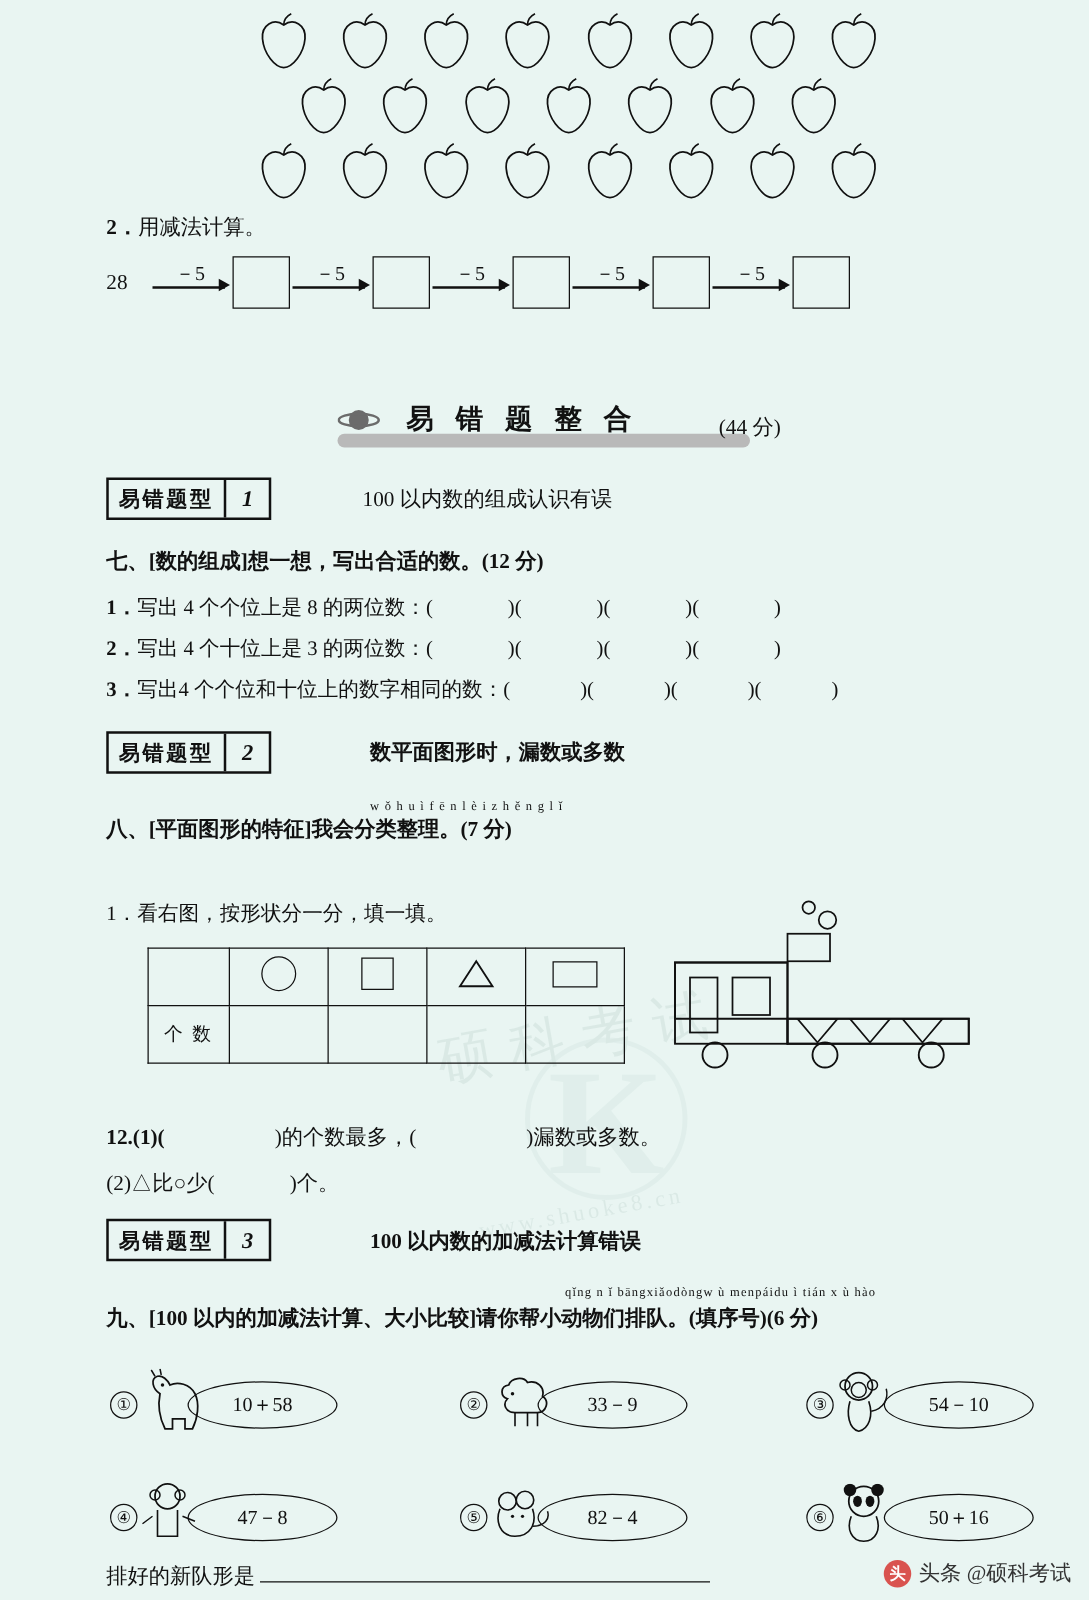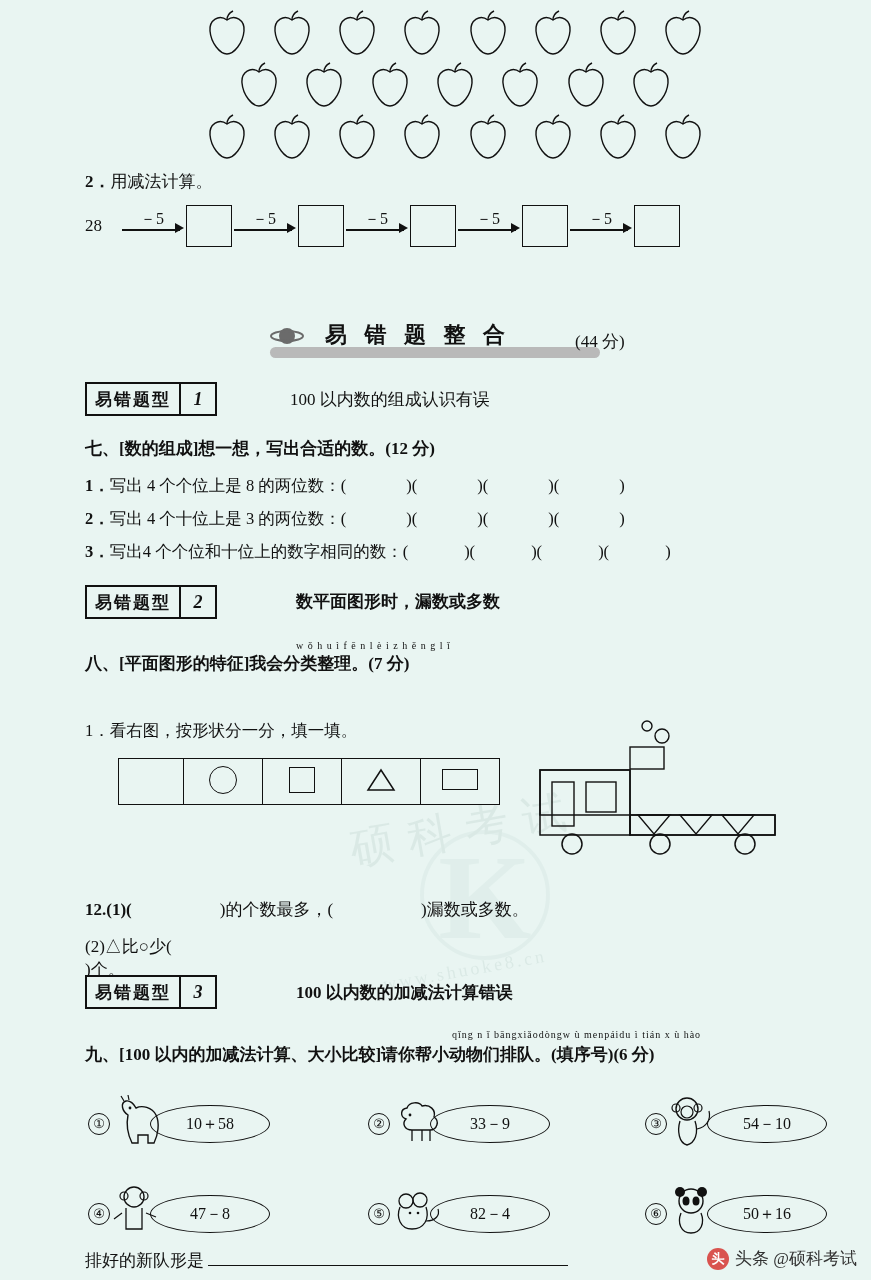--- a/index.html
+++ b/index.html
@@ -348,20 +348,27 @@
       <td class="first"></td>
       <td><span class="circle-g"></span></td>
       <td><span class="square-g"></span></td>
       <td>
         <svg width="30" height="26" viewBox="0 0 30 26">
               <path d="M15 3 L28 23 L2 23 Z" fill="none" stroke="#111" stroke-width="1.5"></path>
             </svg>
       </td>
       <td><span class="rect-g"></span></td>
     </tr>
+    <tr>
+      <td class="first"><span class="cellword">个 数</span></td>
+      <td></td>
+      <td></td>
+      <td></td>
+      <td></td>
+    </tr>
   </tbody>
     </table>
 
   <svg style="position:absolute;left:510px;top:720px;" width="290" height="150" viewBox="0 0 290 150">
     <circle cx="137" cy="6" r="5" fill="none" stroke="#111" stroke-width="1.4"></circle>
     <circle cx="152" cy="16" r="7" fill="none" stroke="#111" stroke-width="1.4"></circle>
     <rect x="120" y="27" width="34" height="22" fill="none" stroke="#111" stroke-width="1.4"></rect>
     <path d="M30 50 L120 50 L120 115 L265 115 L265 95 L30 95 Z" fill="none" stroke="#111" stroke-width="1.5"></path>
     <rect x="30" y="50" width="90" height="65" fill="none" stroke="#111" stroke-width="1.5"></rect>
     <rect x="42" y="62" width="22" height="44" fill="none" stroke="#111" stroke-width="1.4"></rect>
@@ -375,21 +382,21 @@
     <circle cx="235" cy="124" r="10" fill="none" stroke="#111" stroke-width="1.5"></circle>
   </svg>
 
   <div class="txt sz17" style="left:85px;top:898px;display:flex;align-items:baseline;">
     <span class="bold">12.(1)(</span>
     <span style="display:inline-block;width:88px;"></span>
     <span>)的个数最多，(</span>
     <span style="display:inline-block;width:88px;"></span>
     <span>)漏数或多数。</span>
   </div>
-  <div class="txt sz17" style="left:85px;top:935px;display:flex;align-items:baseline;flex-direction:column;">
+  <div class="txt sz17" style="left:85px;top:935px;display:flex;align-items:baseline;">
     <span>(2)△比○少(</span>
     <span style="display:inline-block;width:60px;"></span>
     <span>)个。</span>
   </div>
 
   <div class="tag" style="left:85px;top:975px;">
     <div class="tag-label">易错题型</div>
     <div class="tag-num">3</div>
   </div>
   <div class="txt sz17 bold" style="left:296px;top:981px;">100 以内数的加减法计算错误</div>

